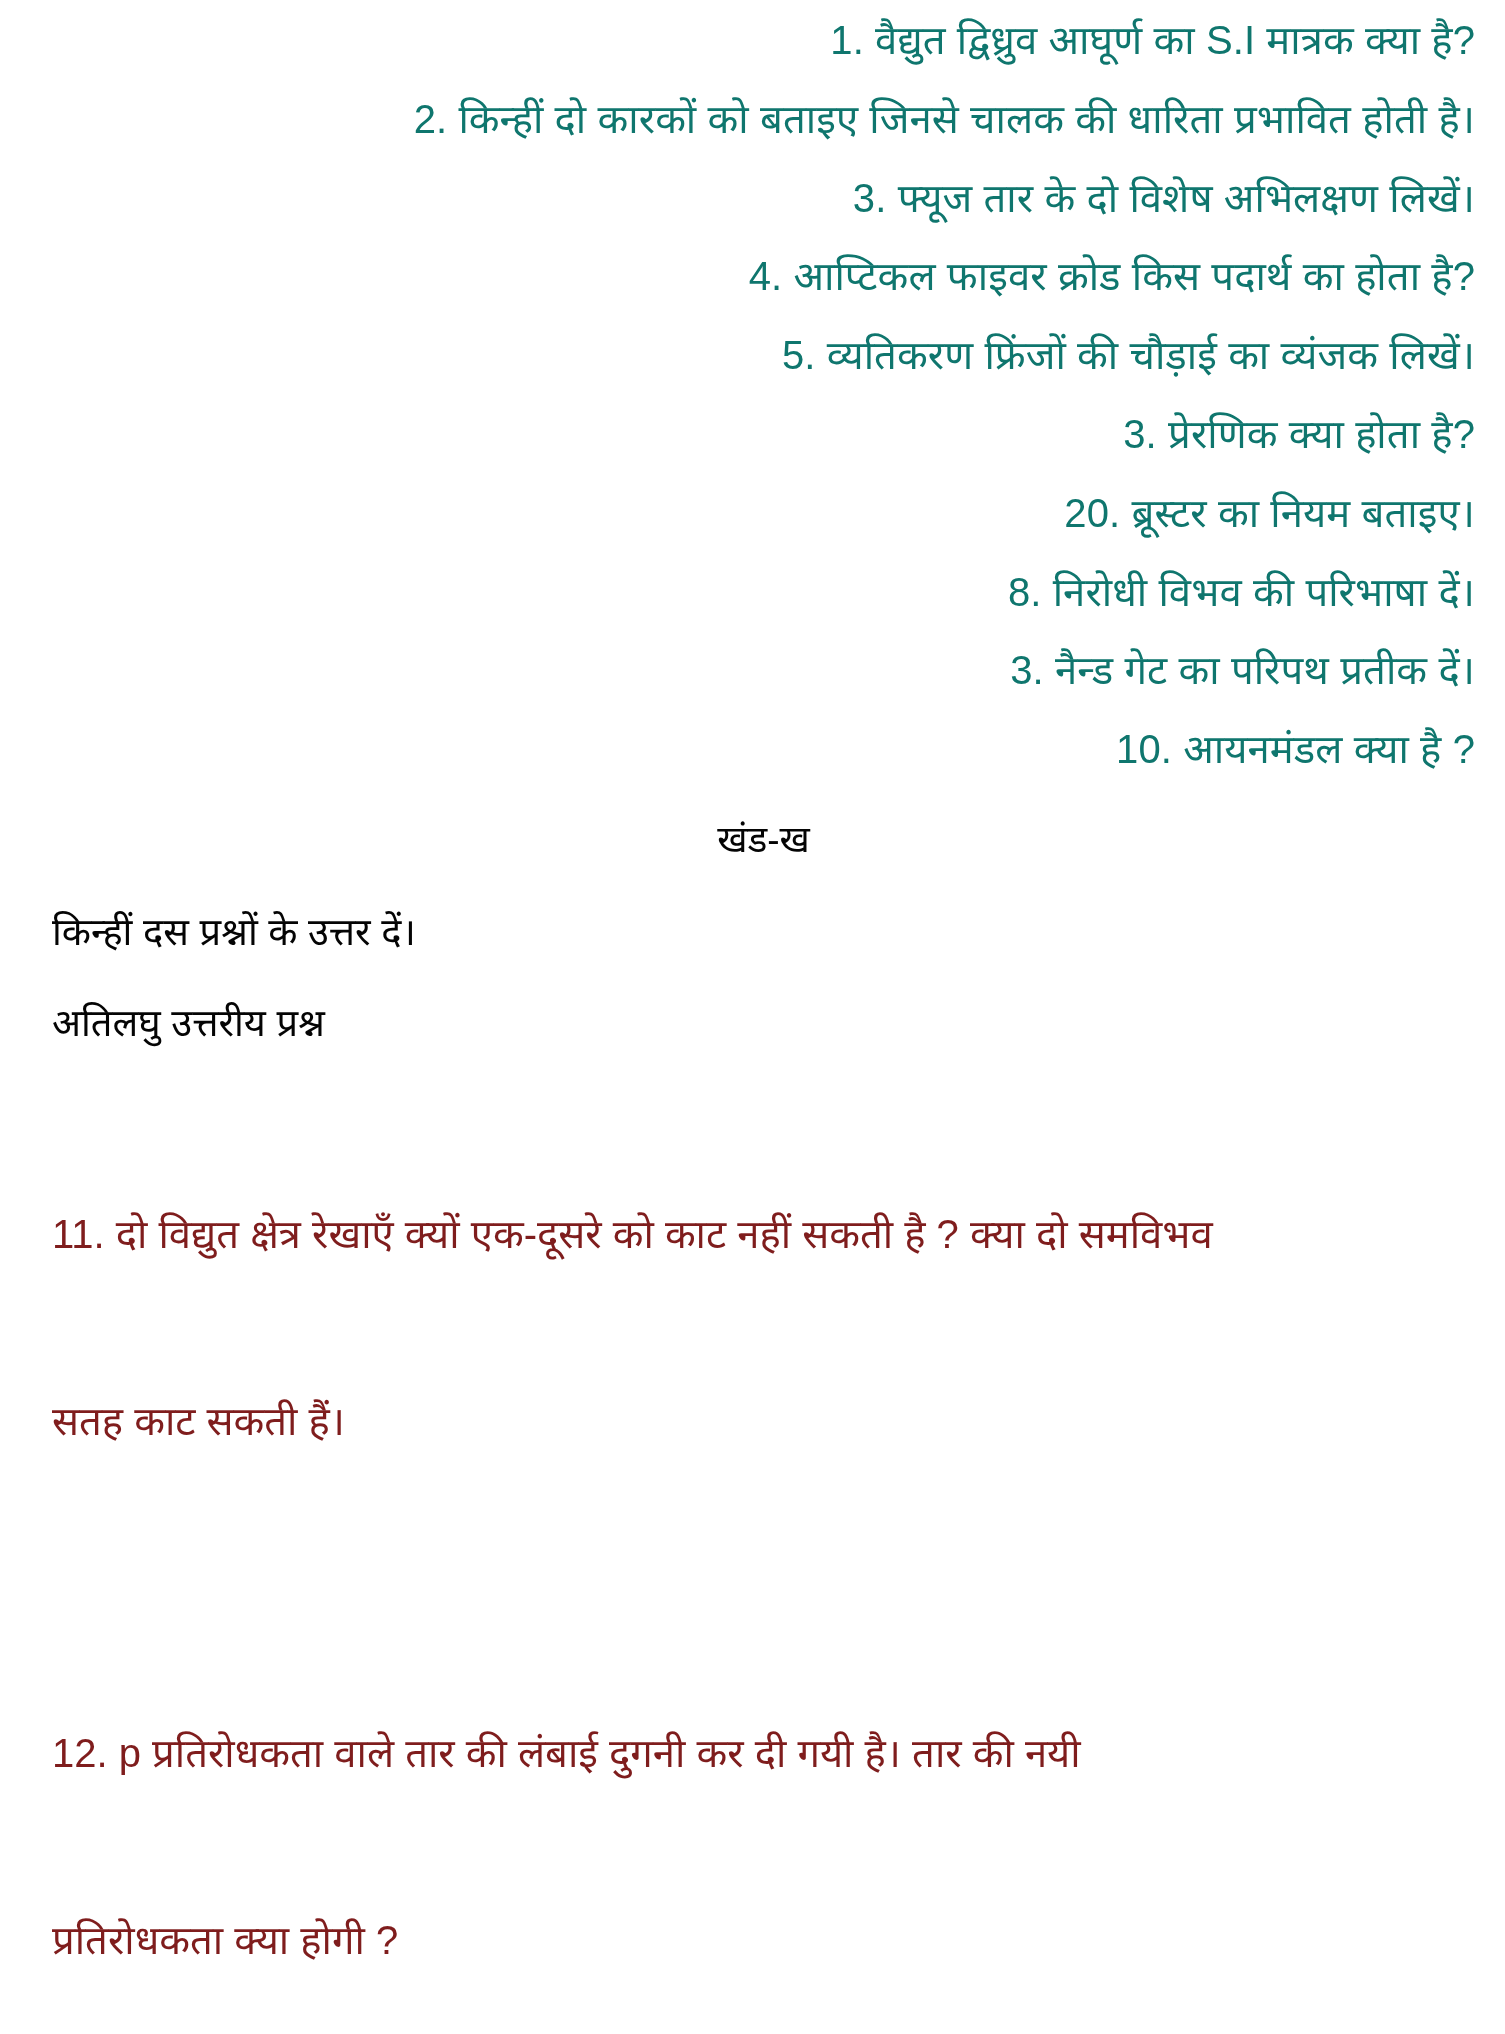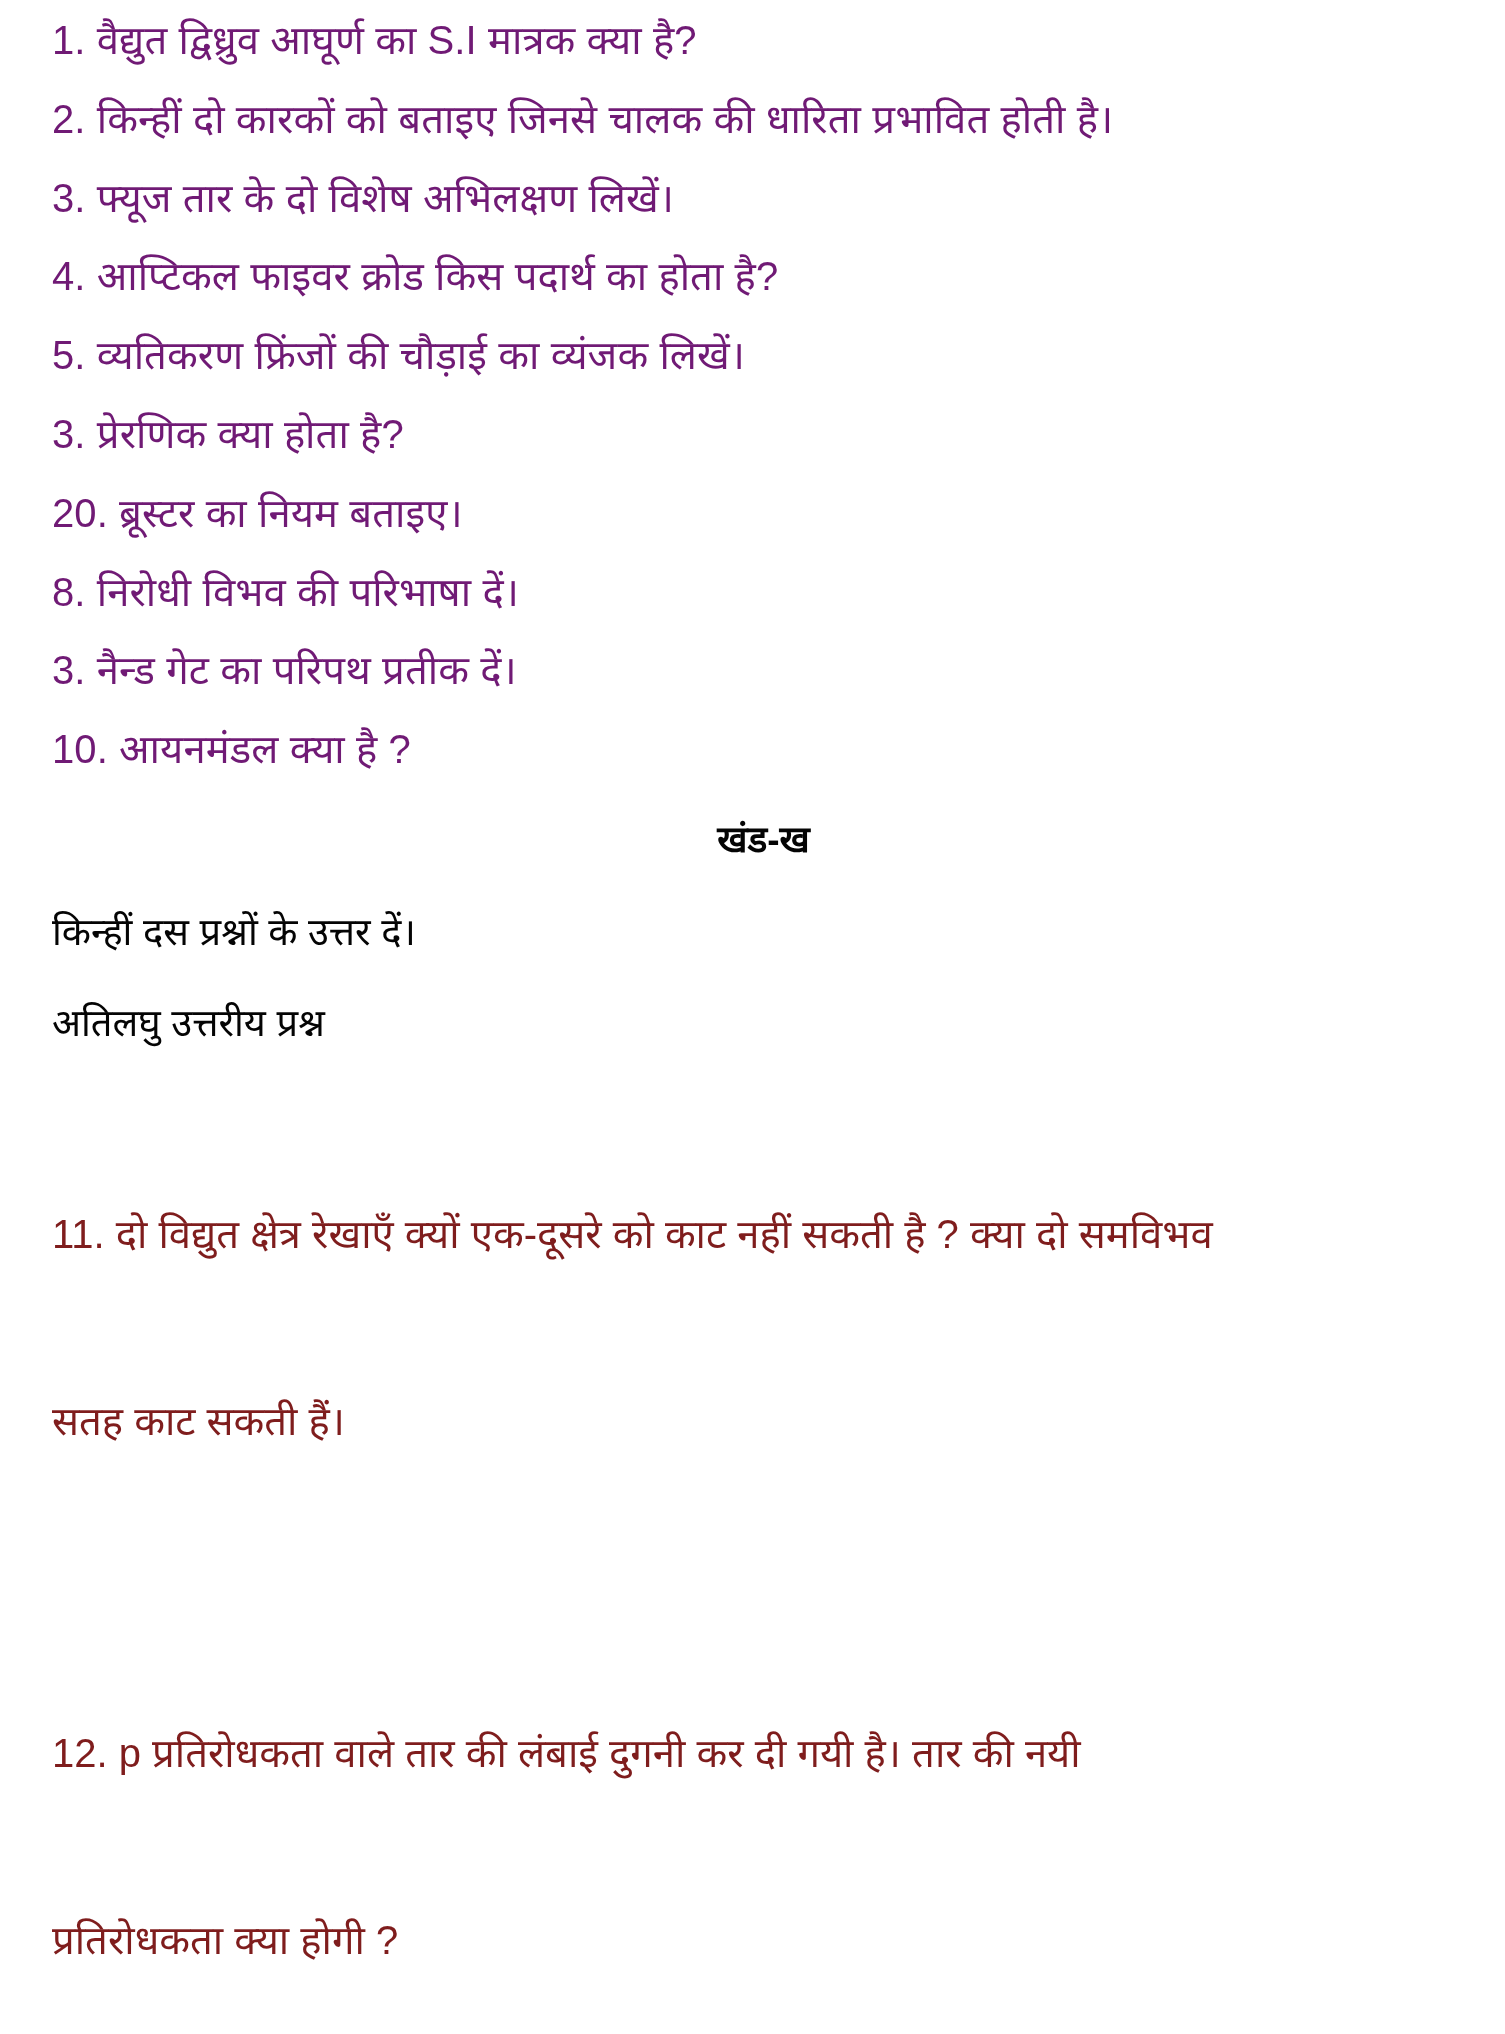--- a/index.html
+++ b/index.html
@@ -27,35 +27,34 @@
     list-style: none;
     margin: 0;
     padding: 0;
   }
   .q-item {
     display: block;
     font-size: 40px;
     line-height: 1.52;
     letter-spacing: 0.1px;
     margin: 0 0 18px 0;
-    text-align: left;
-    color: #701a75;
+    text-align: right;
+    color: #0f766e;
     white-space: pre-wrap;
   }
   .q-item.tight {
     margin-bottom: 17px;
   }
   .section-b {
     display: block;
     text-align: center;
     font-size: 37px;
     line-height: 1.4;
     margin: 34px 0 38px 0;
     color: #040404;
-    font-weight: bold;
   }
   .sub-heading {
     display: block;
     font-size: 38px;
     line-height: 1.5;
     margin: 0 0 26px 0;
     color: #040404;
   }
   .sub-heading.second {
     margin-bottom: 34px;

